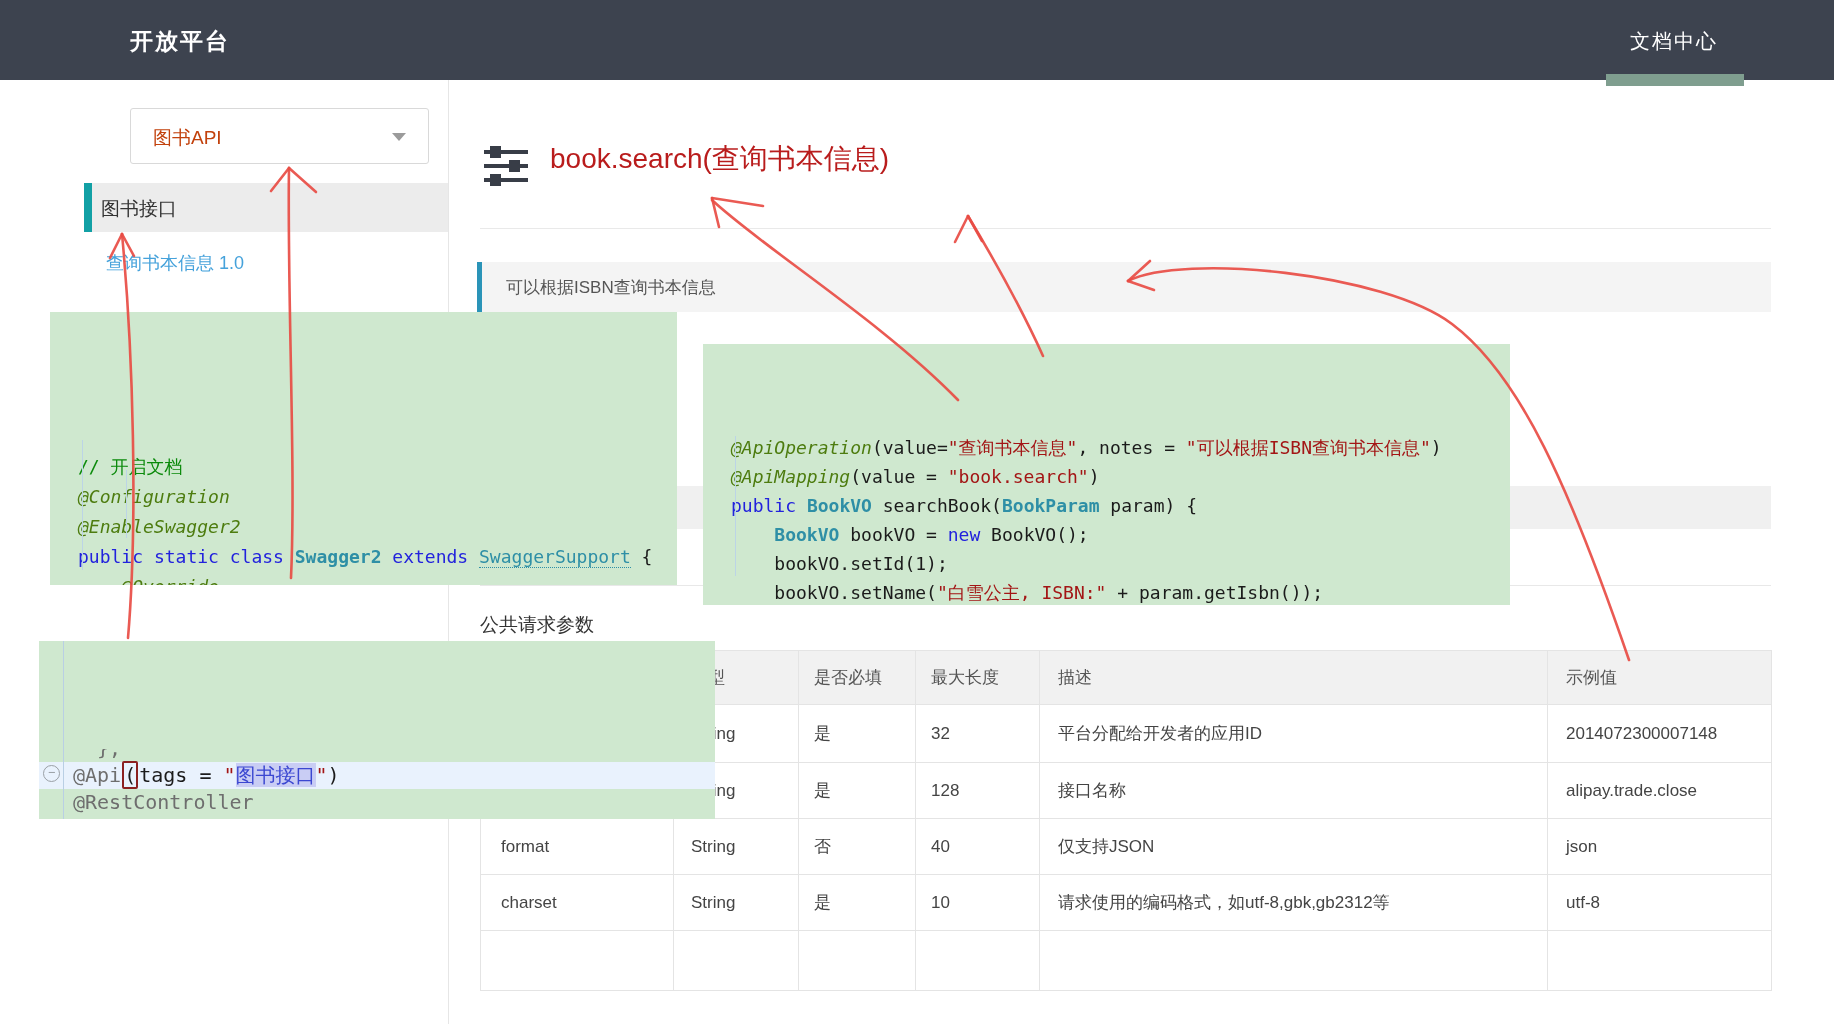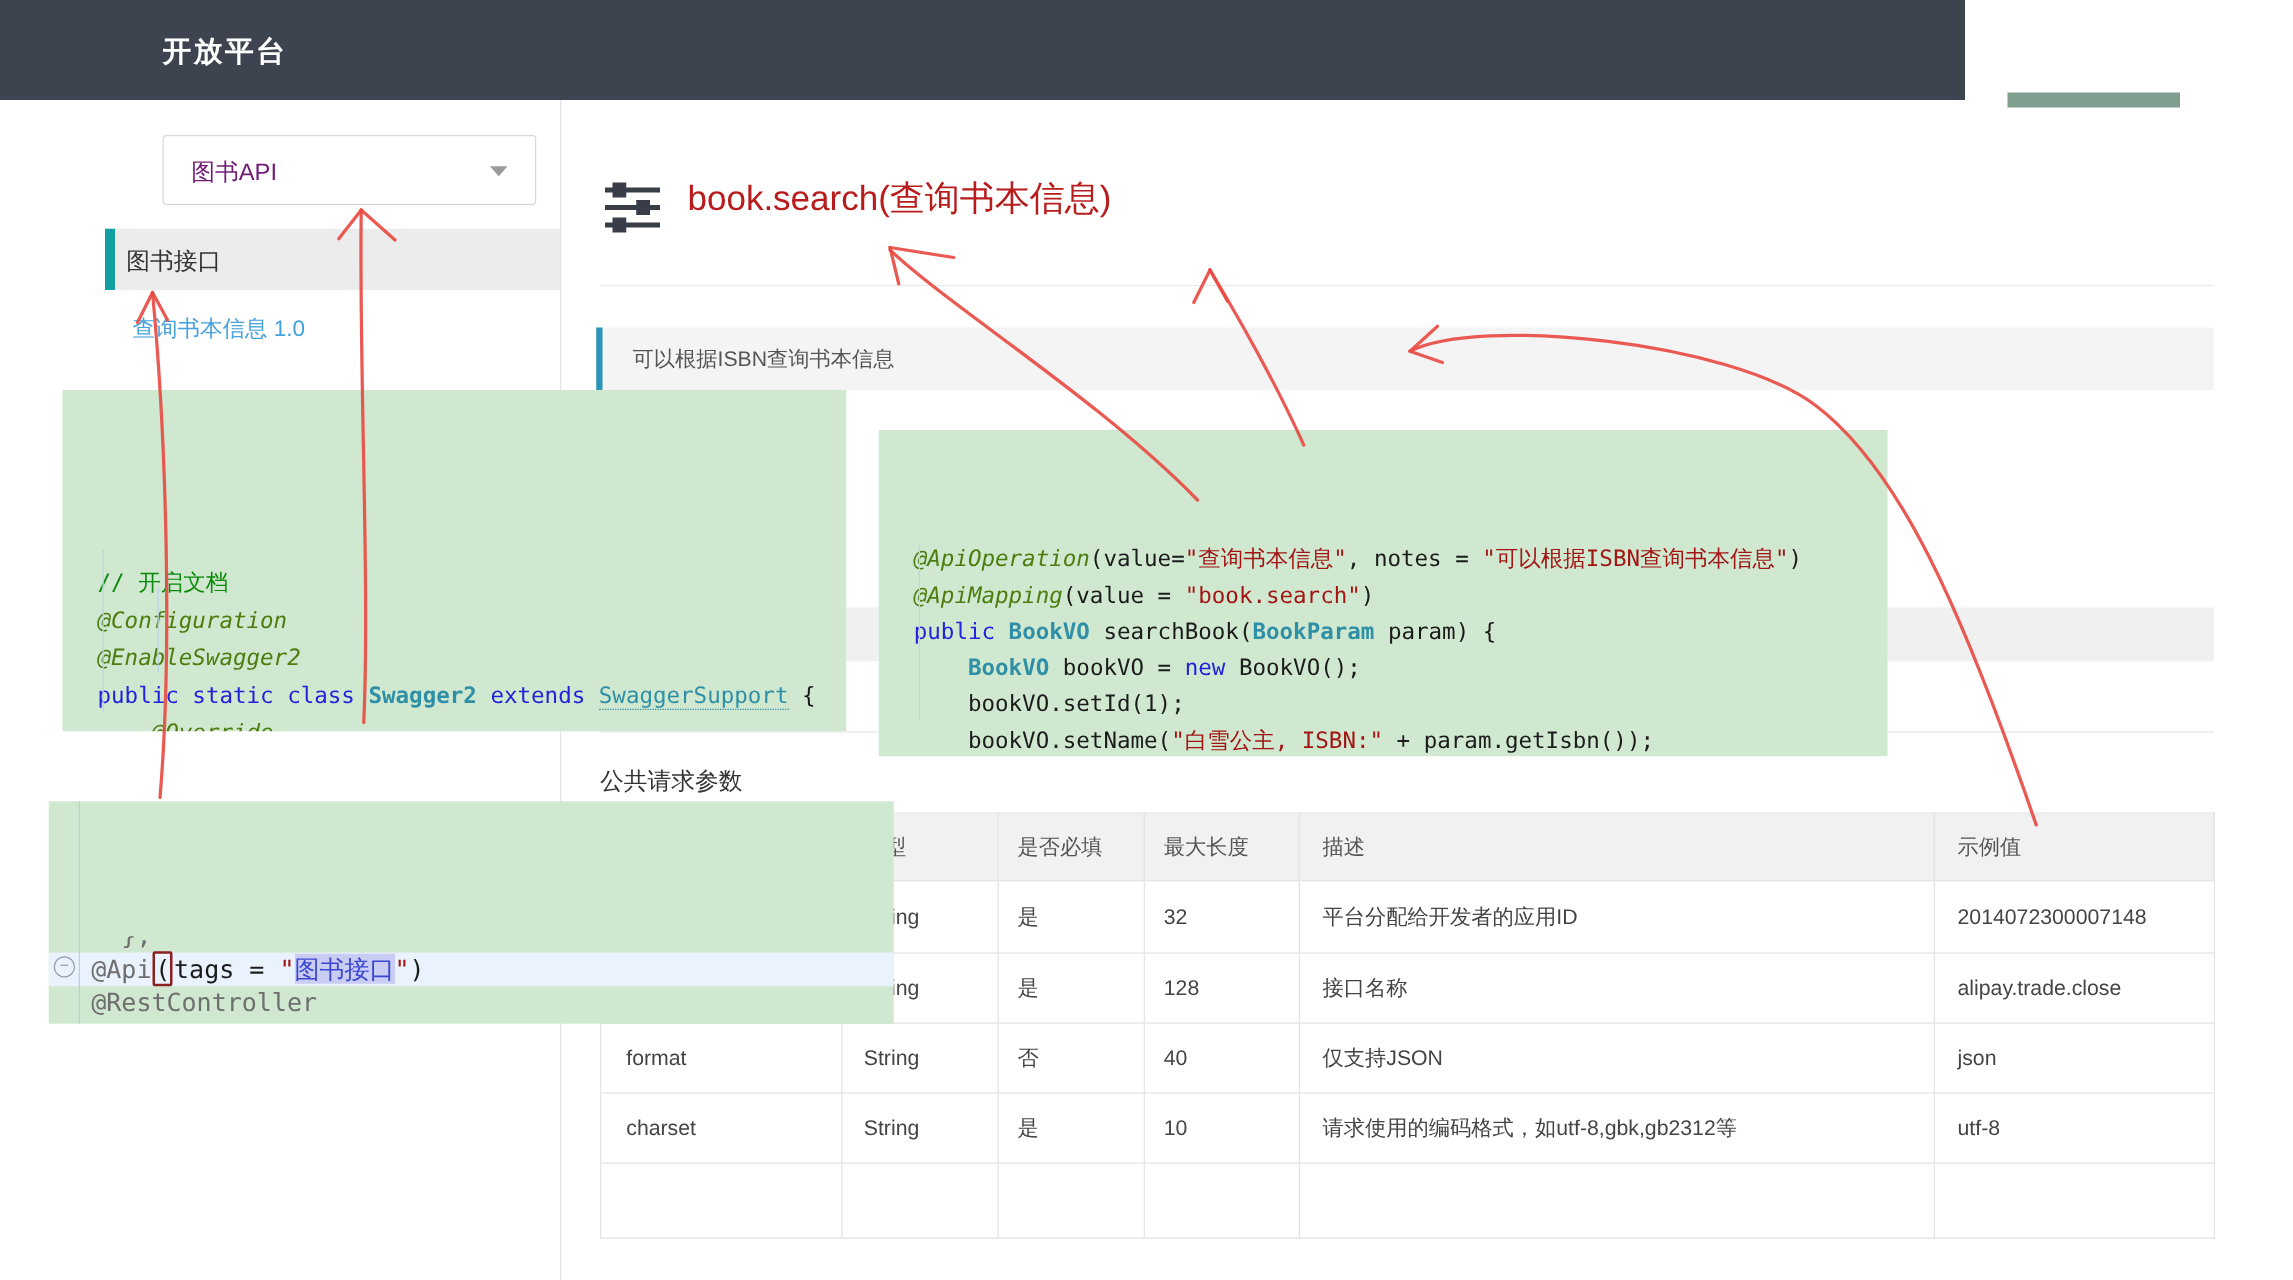--- a/index.html
+++ b/index.html
@@ -1,29 +1,29 @@
 <!DOCTYPE html>
 <html><head>
 <meta charset="utf-8">
 <style>
   html,body{margin:0;padding:0;background:#fff;}
   #page{position:relative;width:1834px;height:1024px;overflow:hidden;background:#fff;
         font-family:"Liberation Sans",sans-serif;color:#333;}
 
   
-  .navbar{position:absolute;left:0;top:0;width:1572px;height:80px;background:#3d434f;z-index:20;}
+  .navbar{position:absolute;left:0;top:0;width:1834px;height:80px;background:#3d434f;z-index:20;}
   .brand{position:absolute;left:130px;top:26px;color:#ffffff;font-size:23px;font-weight:600;letter-spacing:2px;}
   .navdoc{position:absolute;left:1630px;top:28px;color:#ffffff;font-size:20px;letter-spacing:2px;cursor:pointer;}
   .nav-ind{position:absolute;left:1606px;top:74px;width:138px;height:12px;background:#7f9e8f;z-index:21;}
 
   
   .side-divider{position:absolute;left:448px;top:80px;width:1px;height:944px;background:#e6e6e6;}
   .dropdown{position:absolute;left:130px;top:108px;width:297px;height:54px;background:#fff;
             border:1px solid #d9d9d9;border-radius:3px;cursor:pointer;}
-  .dropdown-label{position:absolute;left:22px;top:16px;font-size:19px;color:#701a75;}
+  .dropdown-label{position:absolute;left:22px;top:16px;font-size:19px;color:#c2410c;}
   .caret{position:absolute;right:22px;top:24px;width:0;height:0;border-left:7px solid transparent;
          border-right:7px solid transparent;border-top:8px solid #9b9b9b;}
   .group-row{position:absolute;left:84px;top:183px;width:364px;height:49px;background:#ececec;cursor:pointer;}
   .group-bar{position:absolute;left:0;top:0;width:8px;height:49px;background:#12a0a5;}
   .group-label{position:absolute;left:17px;top:13px;font-size:19px;color:#333;}
   .side-link{position:absolute;left:106px;top:251px;font-size:18px;color:#45a2db;cursor:pointer;}
 
   
   .title-icon{position:absolute;left:483px;top:142px;}
   .page-title{position:absolute;left:550px;top:140px;font-size:28px;font-weight:normal;color:#b91c1c;}

